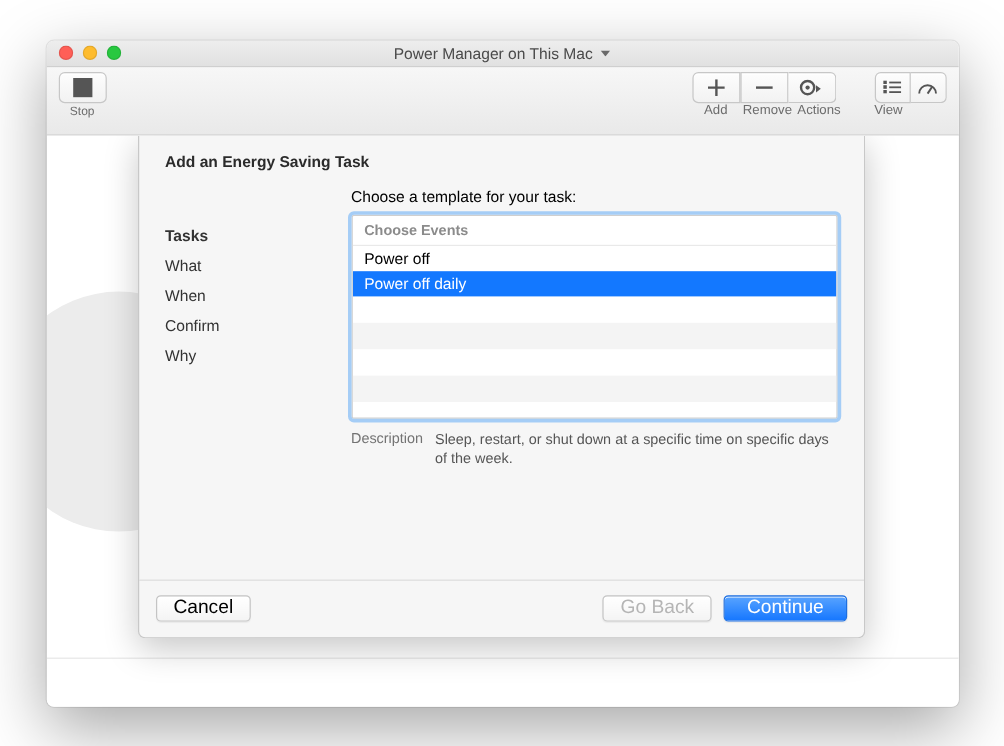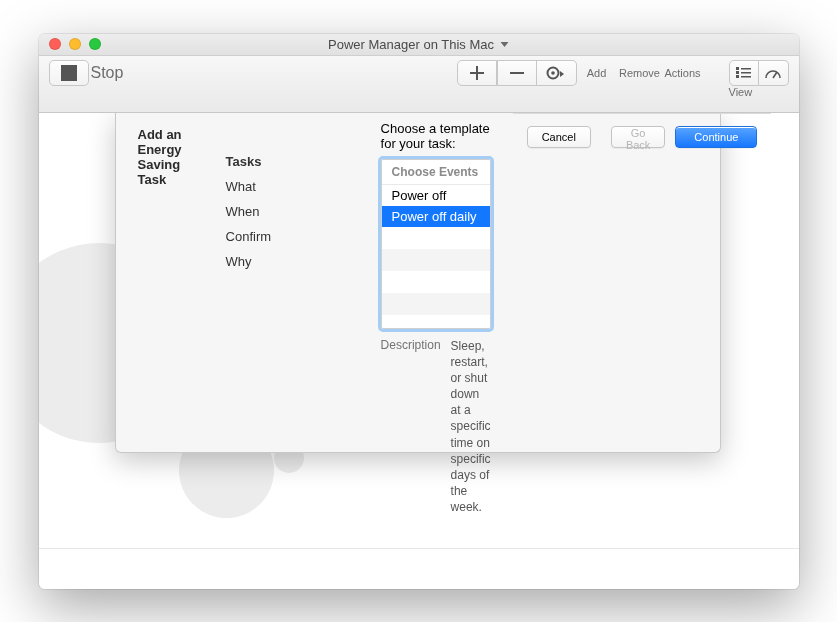--- a/index.html
+++ b/index.html
@@ -47,22 +47,22 @@
 
   
   .toolbar {
     height: 57px;
     background: linear-gradient(#f7f7f7,#e9e9e9);
     border-bottom: 1px solid #c7c7c7;
     display: flex; align-items: flex-start; padding: 4px 10px 0 10px;
     gap: 6px;
   }
   .tool {
-    display: flex; flex-direction: row; align-items: center;
-    font-size: 16px; color: #6c6c6c; gap: 2px; cursor: default;
+    display: flex; flex-direction: column; align-items: center;
+    font-size: 10px; color: #6c6c6c; gap: 2px; cursor: default;
   }
   .tool-btn {
     width: 40px; height: 26px;
     background: linear-gradient(#fdfdfd,#f2f2f2);
     border: 1px solid #c7c7c7;
     border-radius: 5px;
     display: flex; align-items: center; justify-content: center;
     box-shadow: 0 1px 0 #fff inset;
   }
   .tool-group .tool-btn { border-radius: 0; }
@@ -84,27 +84,27 @@
   .blob2 { width: 95px; height: 95px; border-radius: 50%; left: 140px; top: 310px; }
   .blob3 { width: 55px; height: 55px; border-radius: 50%; left: 230px; top: 260px; }
   .blob4 { width: 30px; height: 30px; border-radius: 50%; left: 235px; top: 330px; }
 
   .divider { position: absolute; top: 435px; left: 0; right: 0; height: 1px; background: #e7e7e7; }
 
   
   .sheet {
     position: absolute;
     left: 76px; right: 78px; top: 0;
-    height: 340px;
+    height: 419px;
     background: #f6f6f6;
     border: 1px solid #c8c8c8;
     border-top: none;
     border-radius: 0 0 6px 6px;
     box-shadow: 0 8px 28px rgba(0,0,0,0.22);
-    display: flex; flex-direction: row;
+    display: flex; flex-direction: column;
   }
   .sheet-title {
     padding: 14px 22px 6px 22px;
     font-weight: bold; font-size: 13px; color: #2b2b2b;
   }
   .sheet-body {
     flex: 1;
     display: flex;
     padding: 8px 0 0 22px;
   }
@@ -169,21 +169,21 @@
 
   .sheet-footer {
     height: 48px;
     border-top: 1px solid #dcdcdc;
     display: flex; align-items: center; padding: 0 14px;
     gap: 10px;
   }
   .btn {
     height: 22px; border-radius: 4px; border: 1px solid #c4c4c4;
     background: linear-gradient(#fff,#f4f4f4);
-    padding: 0 14px; font-size: 11px;
+    padding: 0 14px; font-size: 16px;
     box-shadow: 0 1px 0 #fff inset, 0 1px 1px rgba(0,0,0,0.05);
     cursor: default;
   }
   .btn:disabled { color: #b5b5b5; }
   .btn.primary {
     background: linear-gradient(#59a4ff,#1677ff);
     border-color: #1e6fe0; color: #fff;
     padding: 0 18px;
   }
 </style>
@@ -209,21 +209,21 @@
   <div class="toolbar">
     <div class="tool">
       <div class="tool-btn">
         <div class="icon-stop"></div>
       </div>
       <span>Stop</span>
     </div>
 
     <div class="spacer"></div>
 
-    <div style="display:flex;align-items:center;">
+    <div style="display:flex;flex-direction:column;align-items:flex-start;">
       <div class="tool-group">
         <div class="tool-btn">
           <svg width="14" height="14" viewBox="0 0 14 14">
               <path d="M6 0h2v6h6v2H8v6H6V8H0V6h6z" fill="#555"></path>
             </svg>
         </div>
         <div class="tool-btn">
           <svg width="14" height="14" viewBox="0 0 14 14">
               <rect y="6" width="14" height="2" fill="#555"></rect>
             </svg>

